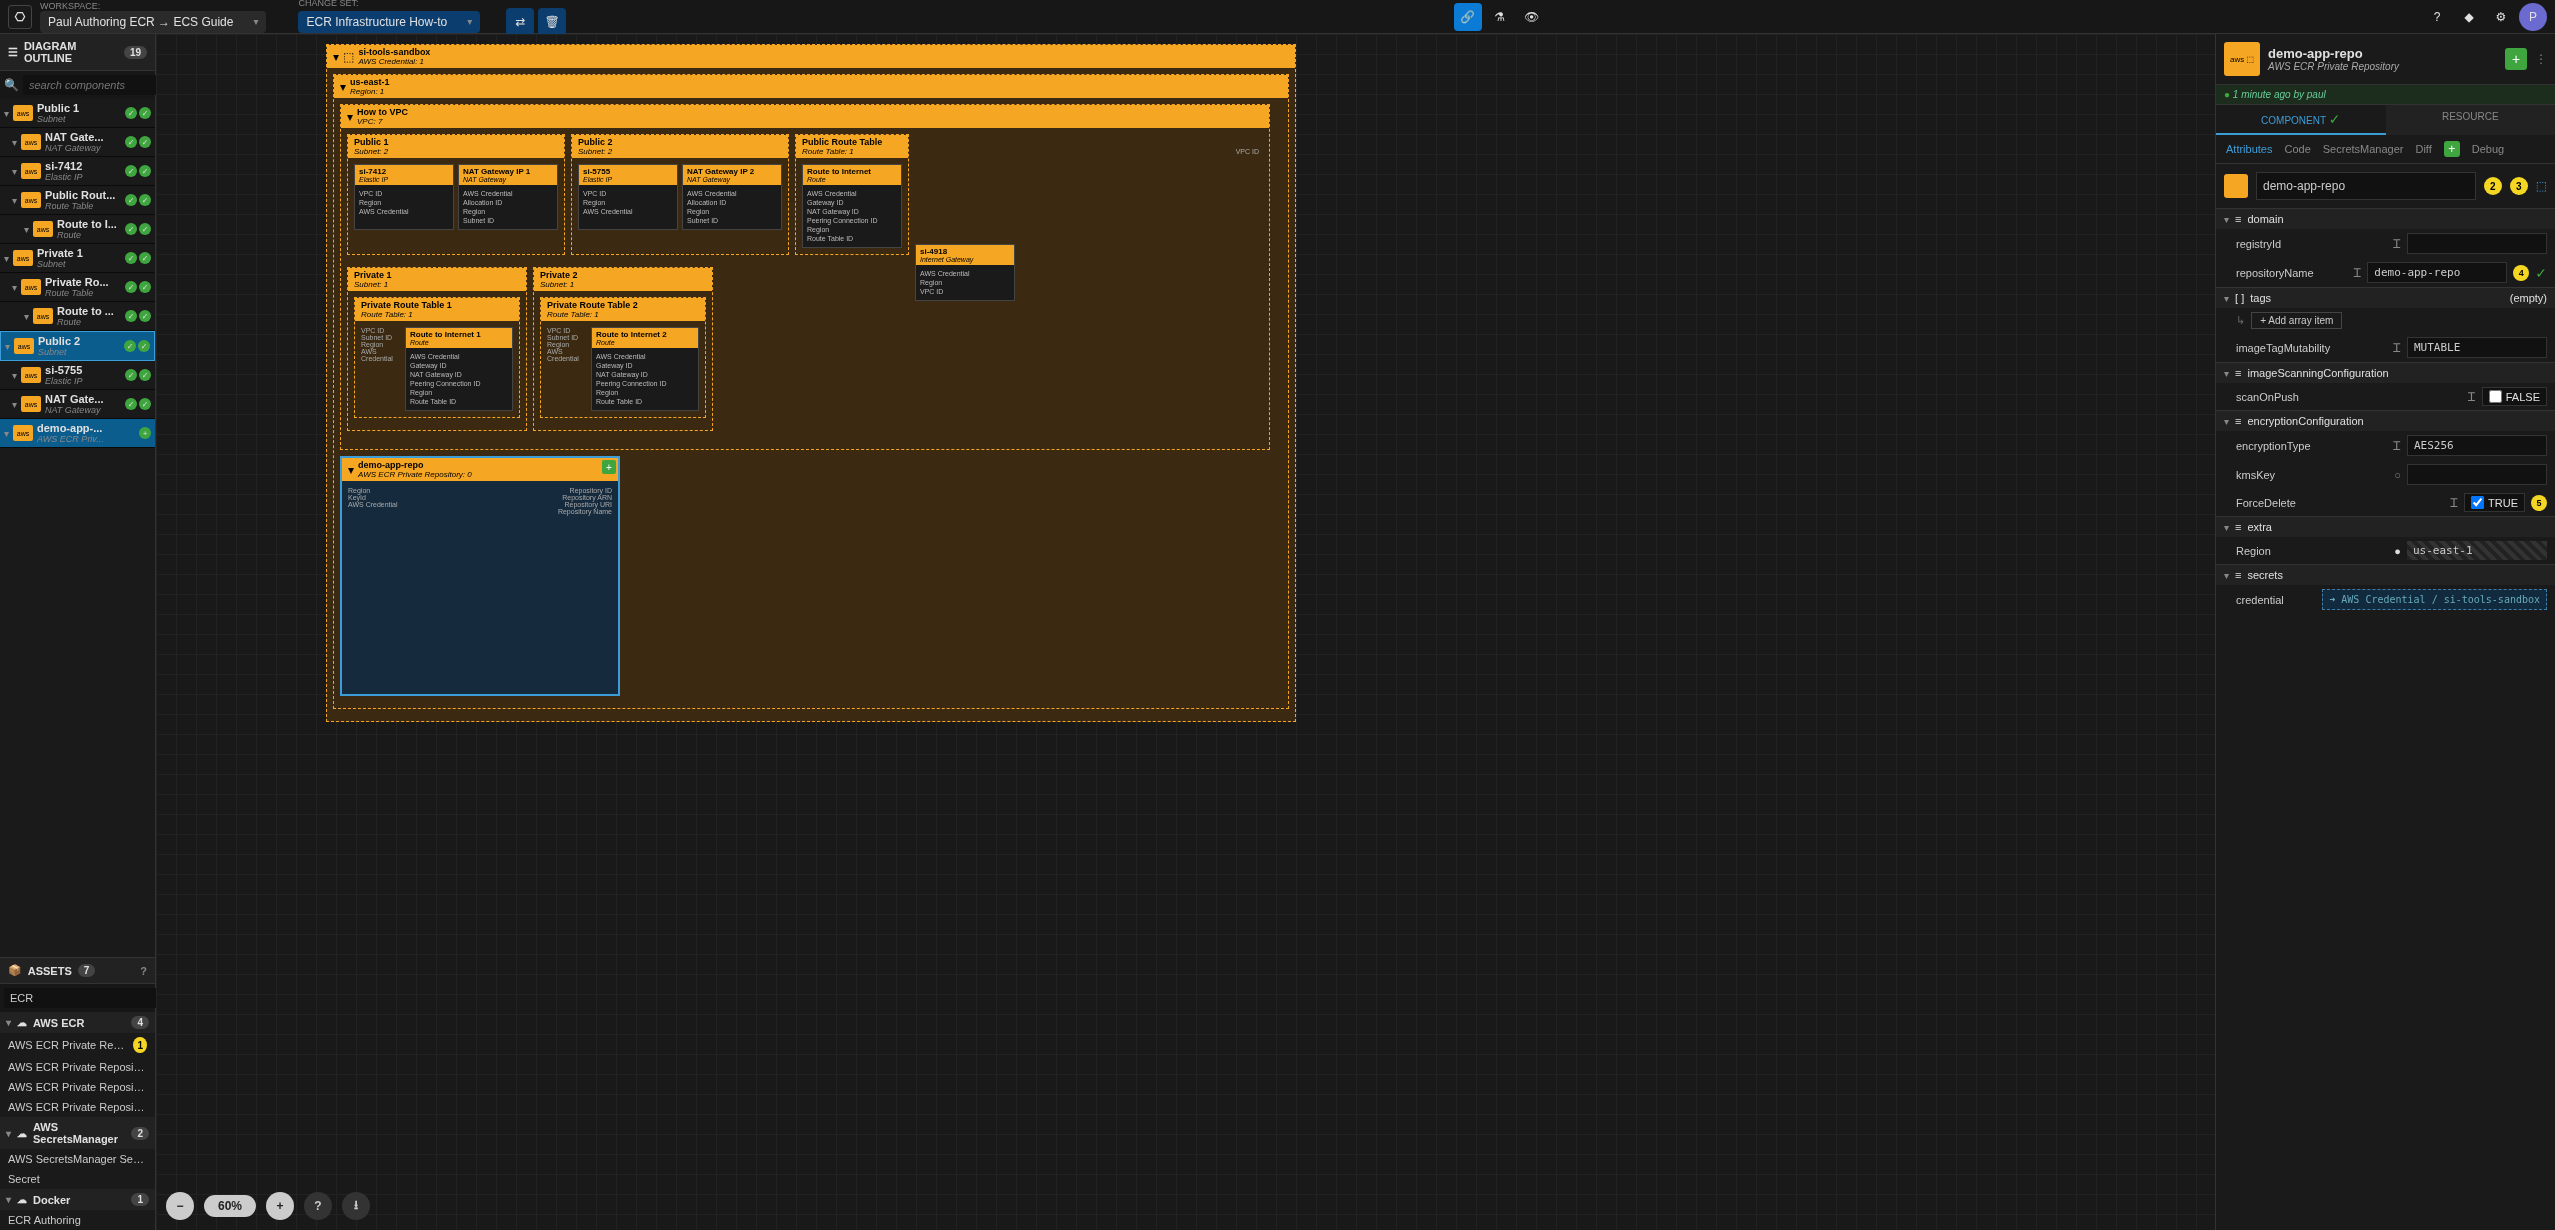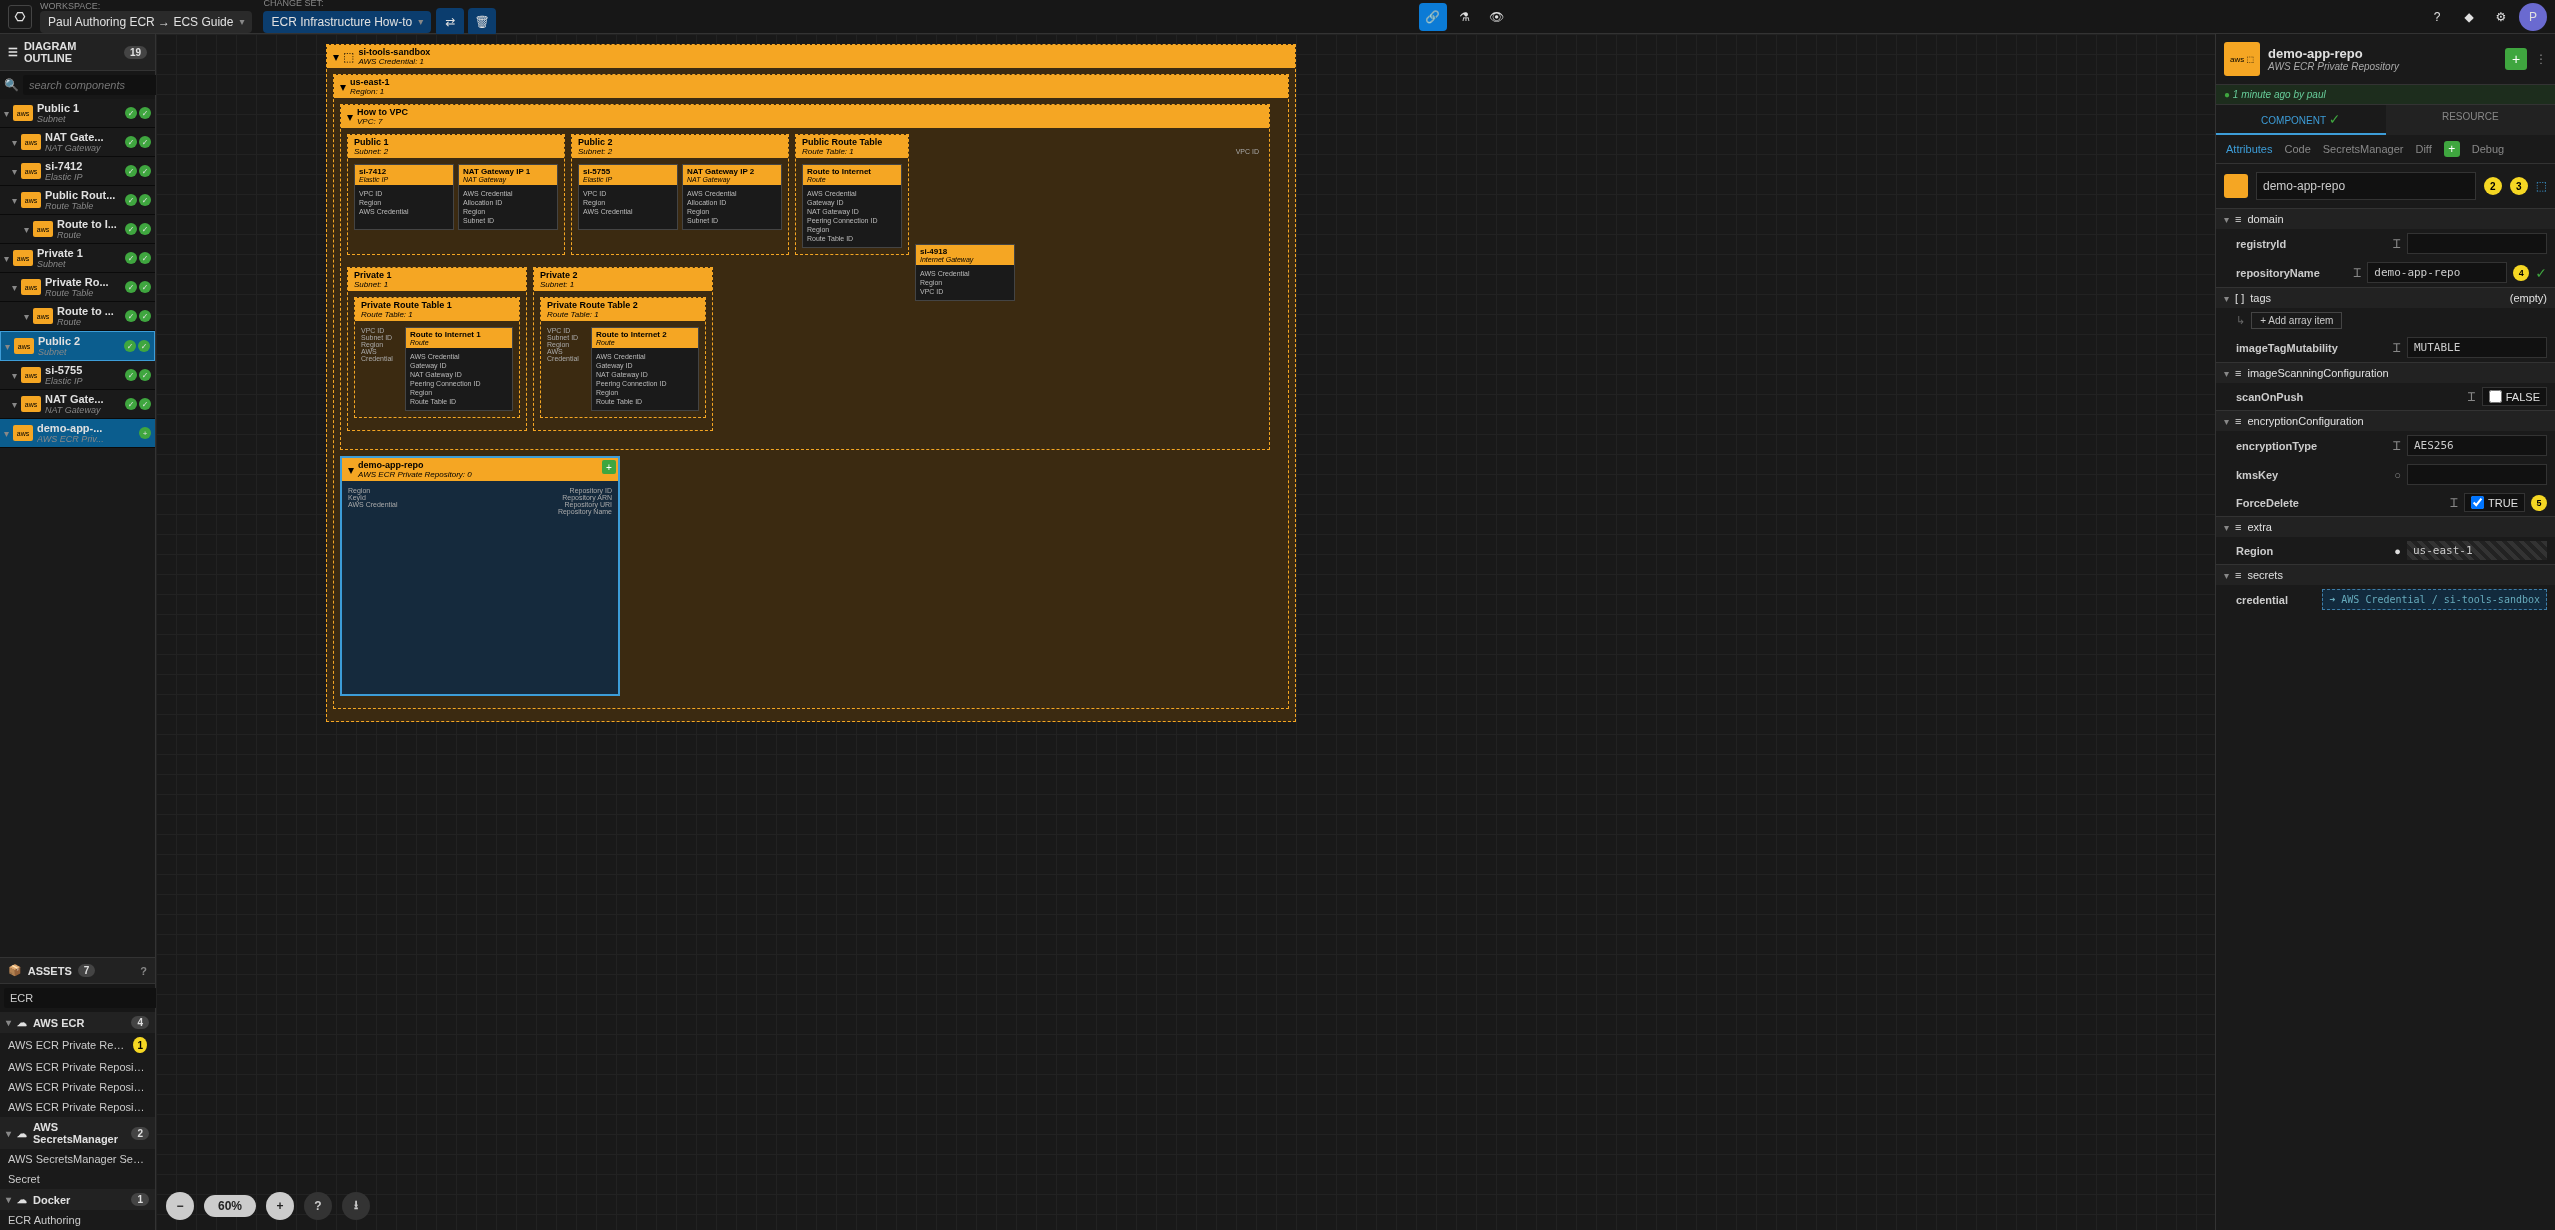--- a/index.html
+++ b/index.html
@@ -38,24 +38,24 @@
 }
 .top-bar .small-label {
   font-size: 9px;
   color: #888;
   text-transform: uppercase;
 }
 .top-bar .selector {
   background: #2a2a2a;
   padding: 4px 8px;
   border-radius: 4px;
-  margin-right: 1px;
-  display: flex;
-  align-items: center;
-  gap: 6px;
+  margin-right: 22px;
+  display: flex;
+  align-items: center;
+  gap: 20px;
 }
 .top-bar .selector.changeset { background: #0b3d6e; }
 .top-bar .icon-btn {
   width: 28px;
   height: 28px;
   background: #2a2a2a;
   border-radius: 4px;
   display: flex;
   align-items: center;
   justify-content: center;
@@ -427,21 +427,21 @@
   background: #222;
   font-size: 11px;
 }
 .attr-row {
   display: flex;
   align-items: center;
   padding: 4px 8px 4px 20px;
   gap: 6px;
   font-size: 11px;
 }
-.attr-row .label { flex: 1; color: #ccc; font-weight: bold; }
+.attr-row .label { flex: 1; color: #ccc; }
 .attr-row input[type="text"] {
   background: #111;
   border: 1px solid #333;
   color: #ccc;
   padding: 3px 6px;
   font-size: 11px;
   width: 140px;
   font-family: monospace;
 }
 .attr-row .marker {

